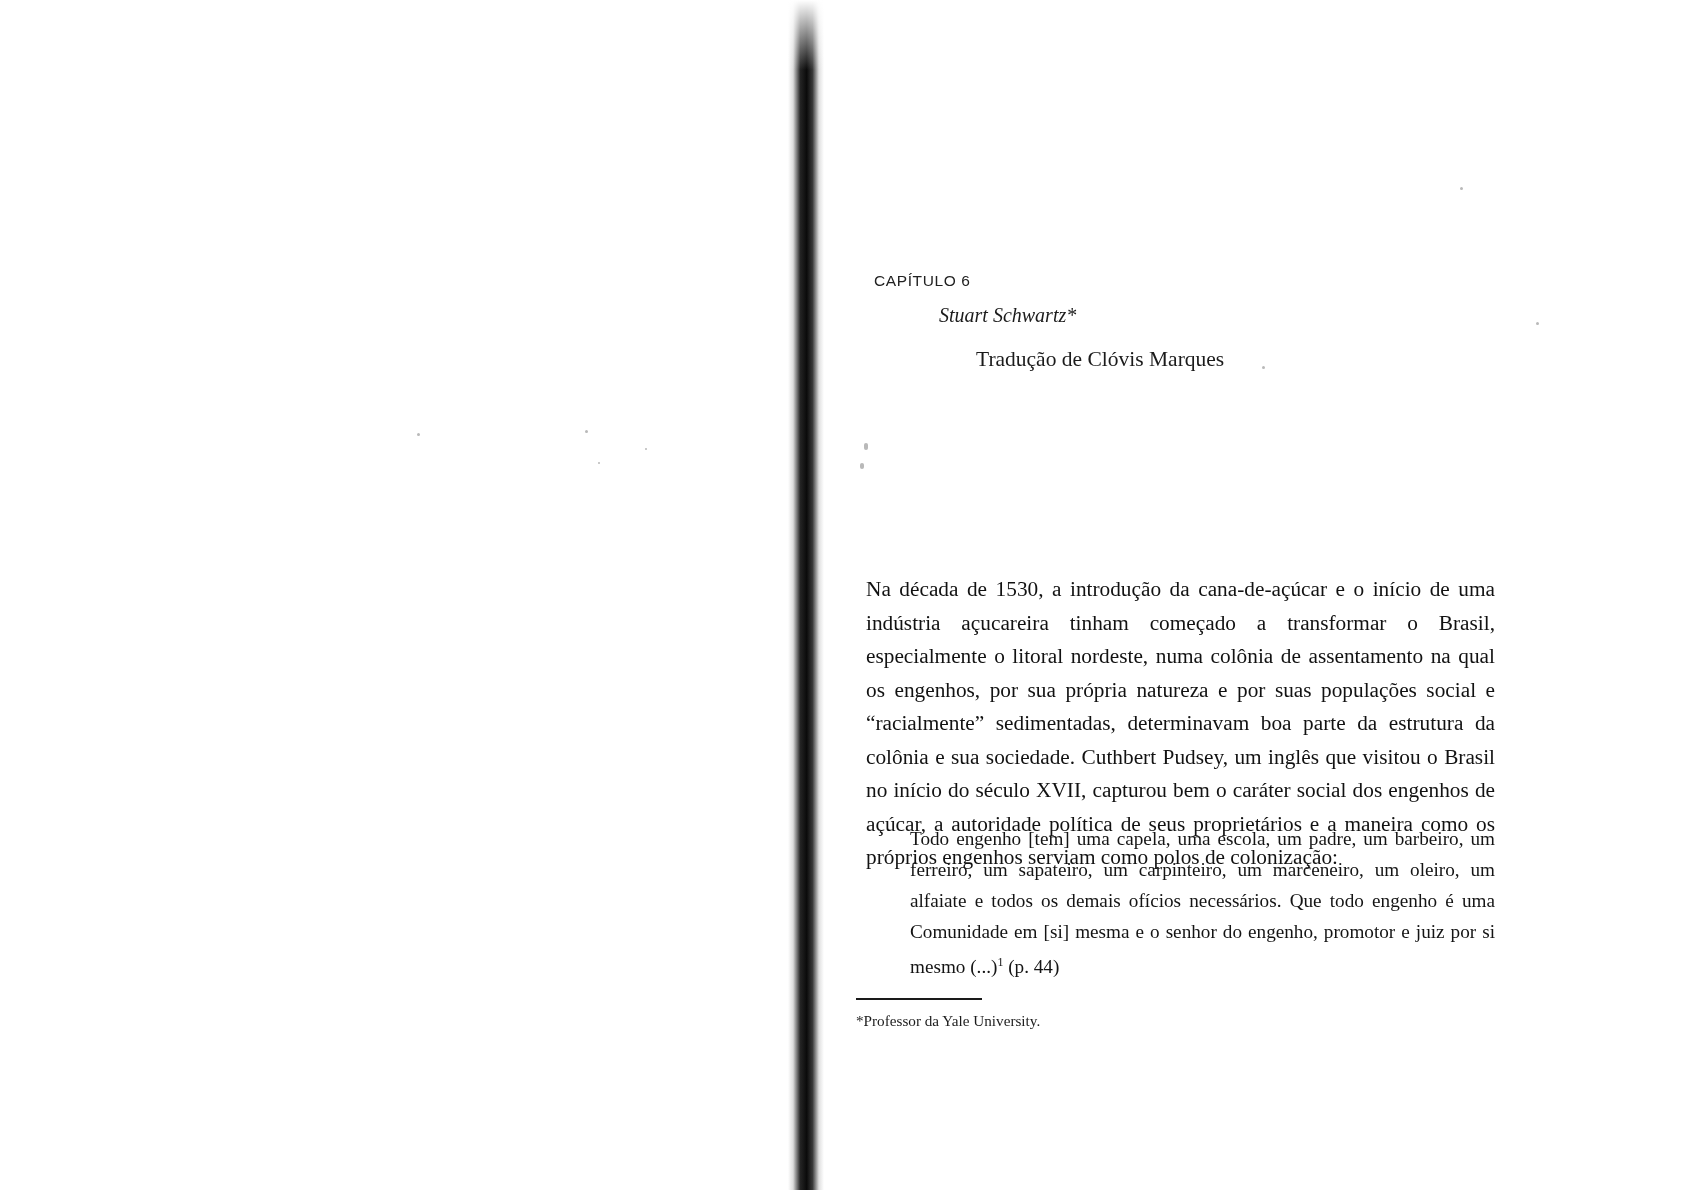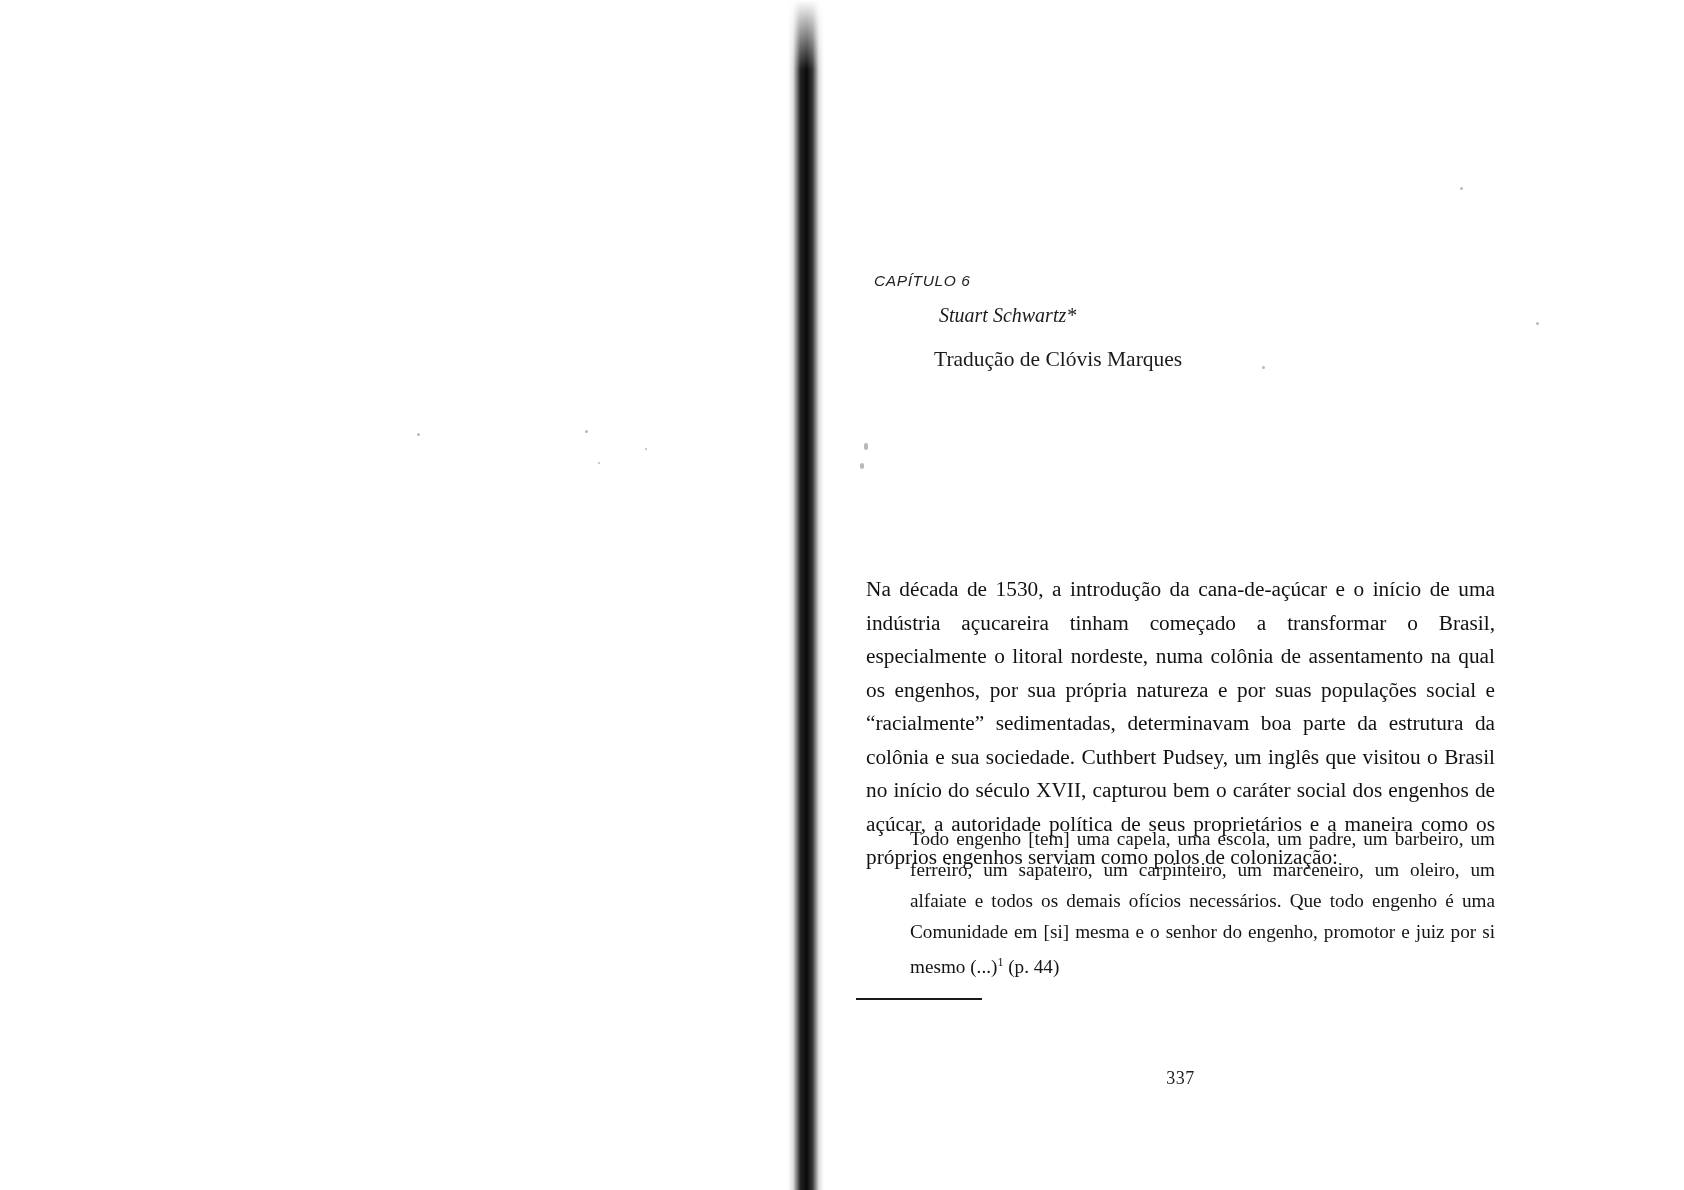--- a/index.html
+++ b/index.html
@@ -61,21 +61,20 @@
     position: absolute;
     left: 8px;
     top: 272px;
     width: 600px;
   }
   .chapter-line {
     display: flex;
     align-items: flex-start;
     gap: 13px;
     white-space: nowrap;
-    font-style: italic;
   }
   .chapter-label {
     font-family: "Liberation Sans", sans-serif;
     font-size: 15.5px;
     letter-spacing: 0.6px;
     color: #222;
   }
   .chapter-title {
     font-size: 28.5px;
     font-weight: 400;
@@ -84,21 +83,21 @@
   }
   .author {
     margin-top: 14px;
     margin-left: 65px;
     font-size: 20px;
     font-style: italic;
     color: #1b1b1b;
   }
   .translator {
     margin-top: 20px;
-    margin-left: 60px;
+    margin-left: 102px;
     font-size: 21.5px;
     color: #1b1b1b;
   }
 
   .body-text {
     position: absolute;
     left: 0px;
     top: 552px;
     width: 629px;
     font-size: 21.3px;
@@ -182,16 +181,16 @@
       <div class="translator">Tradução de Clóvis Marques</div>
     </div>
 
     <p class="body-text">Na década de 1530, a introdução da cana-de-açúcar e o início de uma indústria açucareira tinham começado a transformar o Brasil, especialmente o litoral nordeste, numa colônia de assentamento na qual os engenhos, por sua própria natureza e por suas populações social e “racialmente” sedimentadas, determinavam boa parte da estrutura da colônia e sua sociedade. Cuthbert Pudsey, um inglês que visitou o Brasil no início do século XVII, capturou bem o caráter social dos engenhos de açúcar, a autoridade política de seus proprietários e a maneira como os próprios engenhos serviam como polos de colonização:</p>
 
     <div class="blockquote">
       <span>Todo engenho [tem] uma capela, uma escola, um padre, um barbeiro, um ferreiro, um sapateiro, um carpinteiro, um marceneiro, um oleiro, um alfaiate e todos os demais ofícios necessários. Que todo engenho é uma Comunidade em [si] mesma e o senhor do engenho, promotor e juiz por si mesmo (...)</span><sup>1</sup> <span>(p. 44)</span>
     </div>
 
     <div class="footnote-rule"></div>
+    <div class="footnote">*Professor da Yale University.</div>
 
-    <div class="folio">337</div>
   </div>
 </div>
 
 </body></html>

